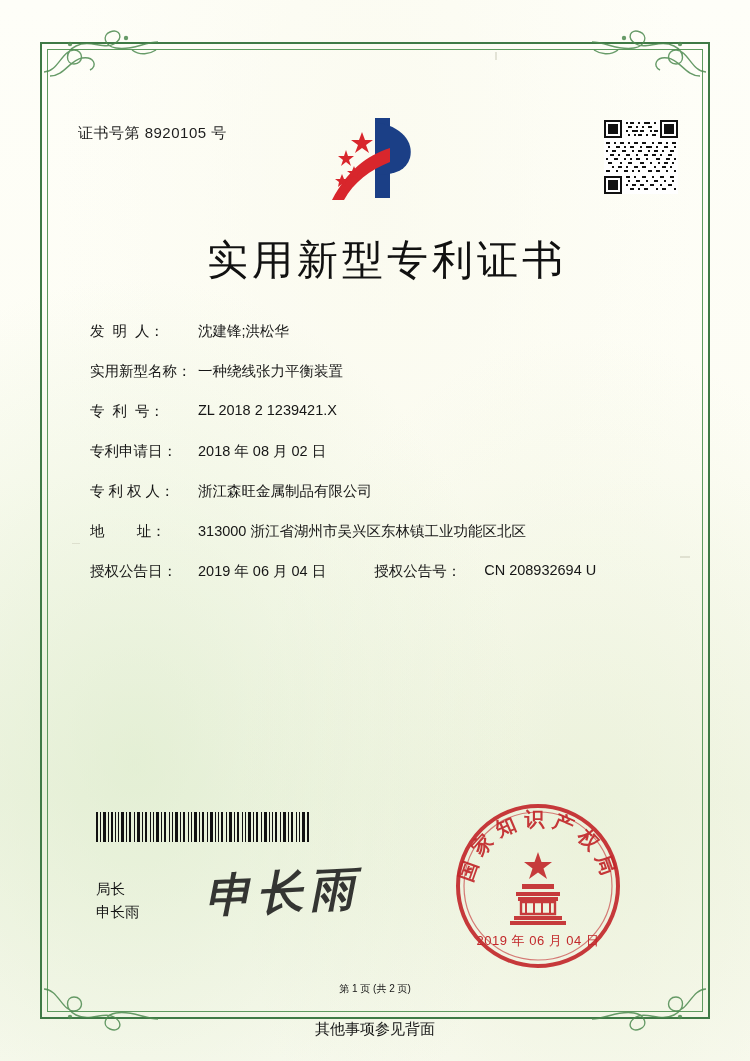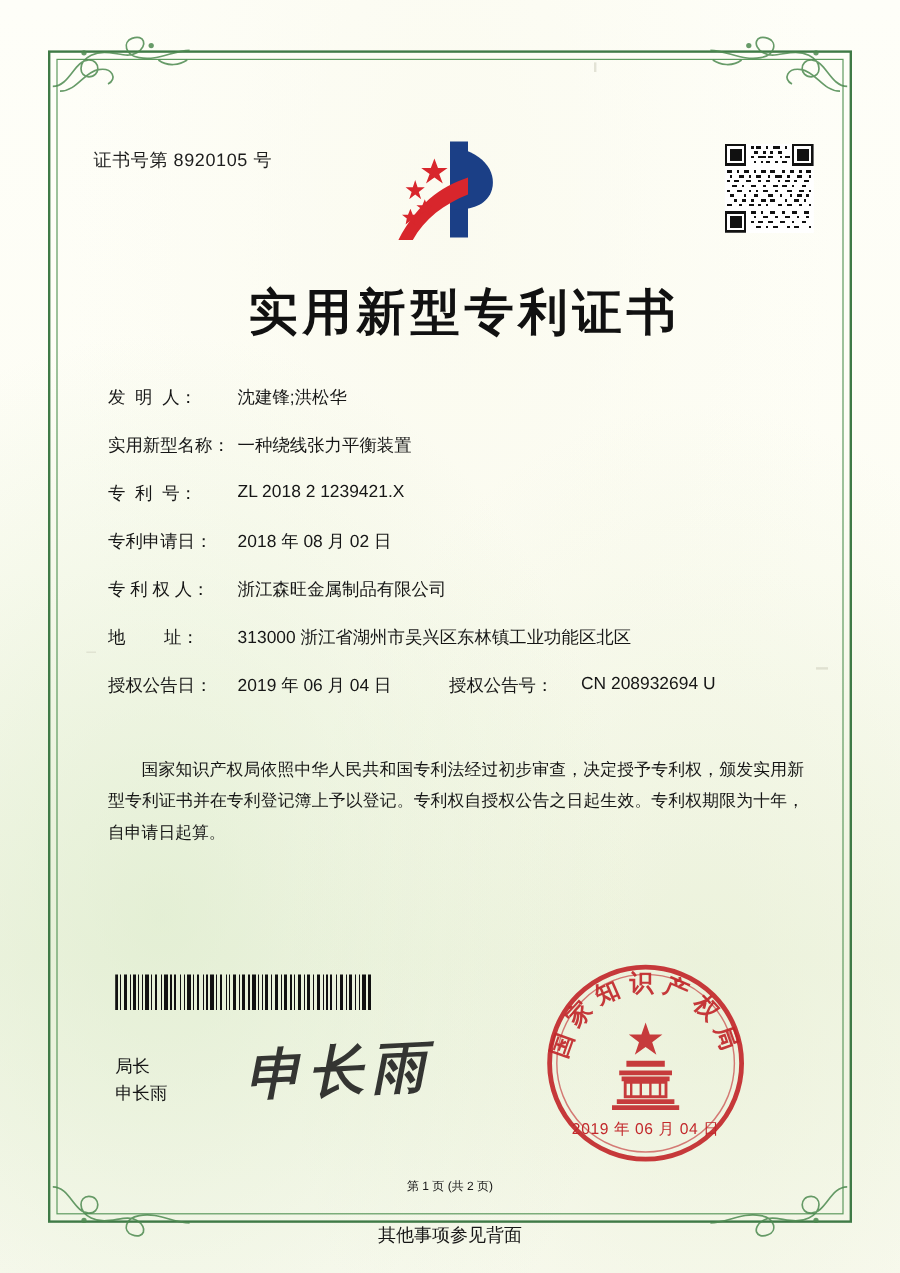--- a/index.html
+++ b/index.html
@@ -49,21 +49,21 @@
   
   .qr{
     position:absolute;right:72px;top:120px;width:74px;height:74px;
     background:#fff;
   }
   .qr svg{display:block;width:74px;height:74px;}
 
   .title{
     position:absolute;left:0;right:0;top:233px;
     text-align:center;
-    font-size:41px;font-weight:bold;letter-spacing:4px;
+    font-size:41px;font-weight:normal;letter-spacing:4px;
     color:#111;
     font-family:"DejaVu Sans", sans-serif;
     padding-left:24px;
   }
 
   .fields{
     position:absolute;left:90px;top:322px;right:80px;
     font-size:14.5px;color:#161616;
     font-family:"Liberation Sans", sans-serif;
   }
@@ -346,21 +346,20 @@
     </div>
     <div class="frow inline">
       <div class="flabel">授权公告日：</div>
       <div class="fvalue">2019 年 06 月 04 日</div>
       <div class="flabel2">授权公告号：</div>
       <div class="fvalue">CN 208932694 U</div>
     </div>
   </div>
 
   <div class="paras">
-    <p>国家知识产权局依照中华人民共和国专利法经过初步审查，决定授予专利权，颁发实用新型专利证书并在专利登记簿上予以登记。专利权自授权公告之日起生效。专利权期限为十年，自申请日起算。</p>
   </div>
 
   <div class="barcode">
     <svg viewBox="0 0 215 30" shape-rendering="crispEdges">
       <g fill="#111">
         <rect x="0" y="0" width="2" height="30"></rect>
           <rect x="4" y="0" width="1" height="30"></rect>
         <rect x="7" y="0" width="3" height="30"></rect>
           <rect x="12" y="0" width="1" height="30"></rect>
         <rect x="15" y="0" width="2" height="30"></rect>

